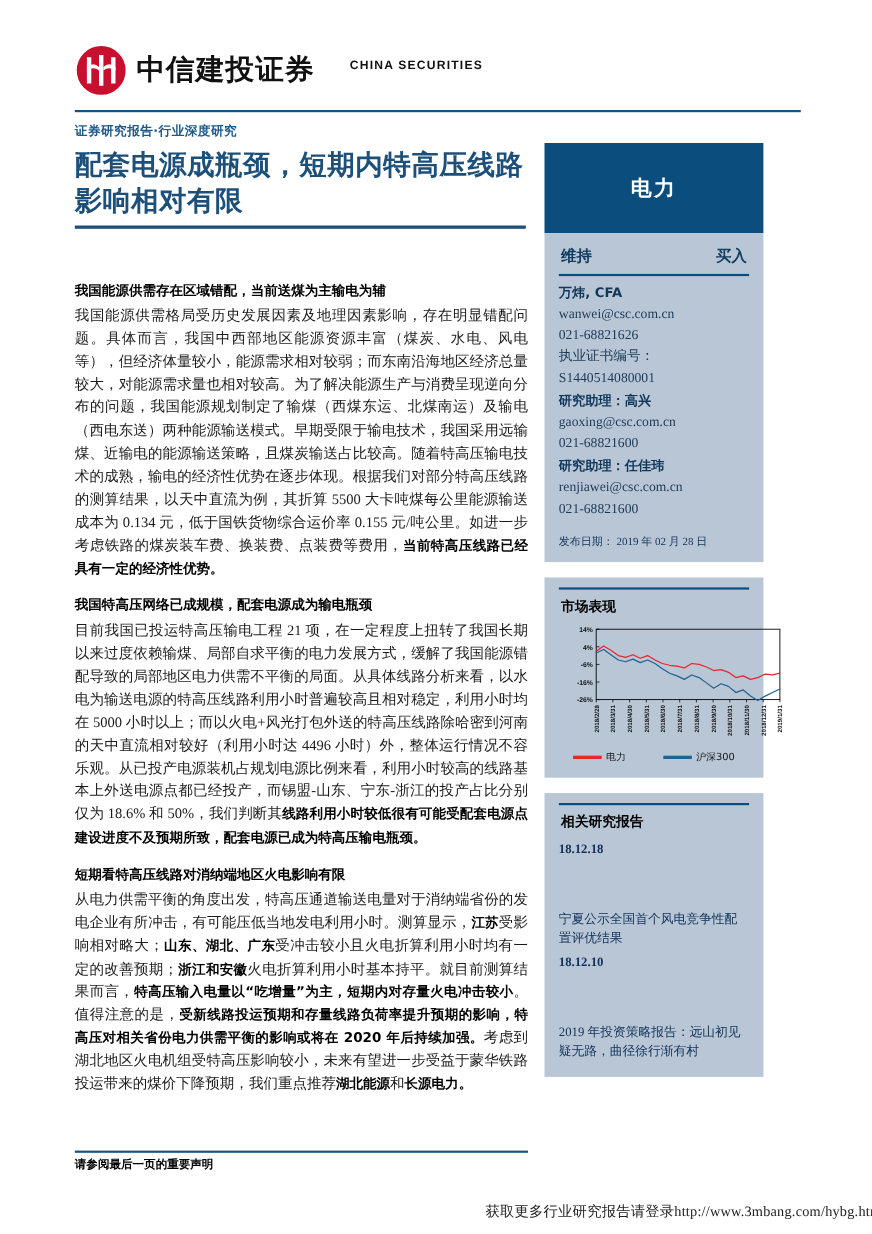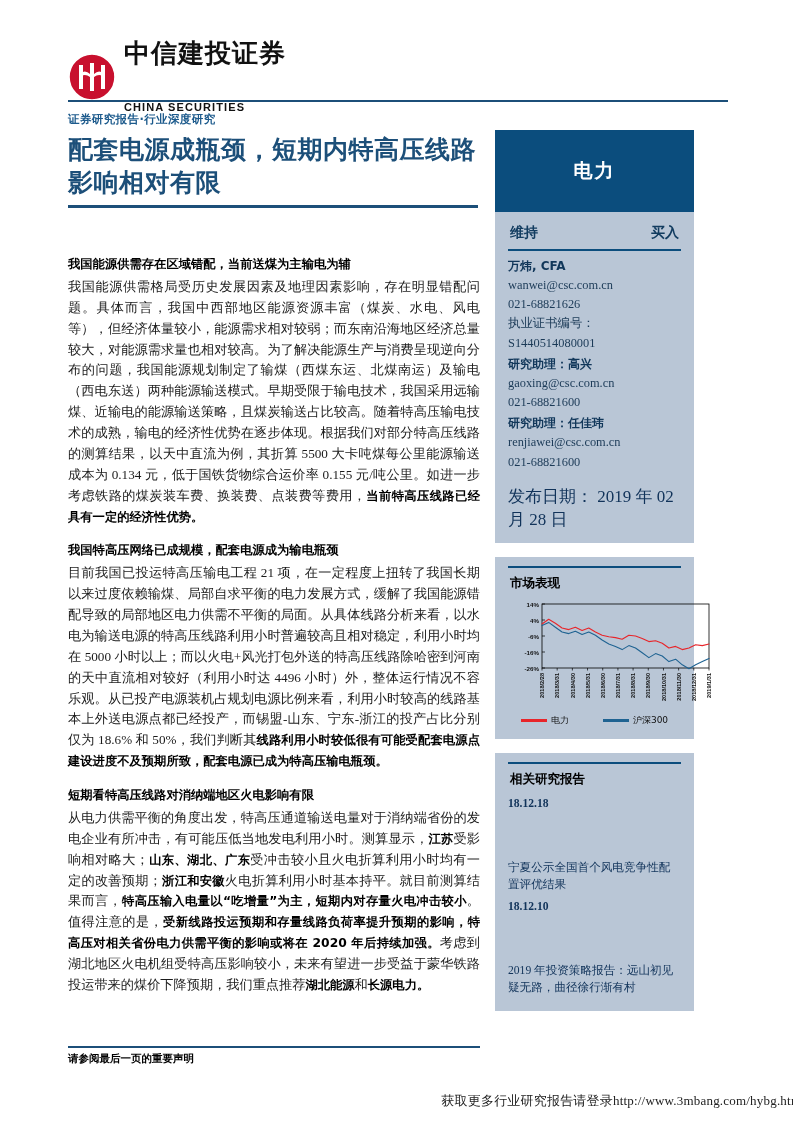--- a/index.html
+++ b/index.html
@@ -6,21 +6,21 @@
   body{
     width:793px;height:1122px;position:relative;overflow:hidden;
     font-family:"Liberation Serif", serif;
     color:#000;
   }
   .page{position:absolute;inset:0;}
 
   
   .logo-wrap{position:absolute;left:68px;top:40px;display:flex;align-items:center;gap:8px;}
   .logo-mark{width:48px;height:48px;position:relative;flex:0 0 auto;}
-  .logo-text{display:flex;flex-direction:column;justify-content:center;line-height:1;gap:32px;}
+  .logo-text{display:flex;flex-direction:row;justify-content:center;line-height:1;gap:32px;}
   .logo-cn{font-family:"DejaVu Sans", sans-serif;font-weight:bold;font-size:26px;color:#111;letter-spacing:1px;}
   .logo-en{font-family:"Liberation Sans", sans-serif;font-weight:bold;font-size:11px;color:#111;letter-spacing:1.1px;margin-top:4px;}
 
   .hr-main{position:absolute;left:68px;top:100px;width:660px;height:2px;background:#1c4f79;}
 
   
   .left{position:absolute;left:68px;top:112px;width:410px;}
   .kicker{font-family:"DejaVu Sans", sans-serif;font-size:11.5px;font-weight:bold;color:#1c5a8c;letter-spacing:.4px;margin-bottom:6px;}
   .title{font-family:"DejaVu Sans", sans-serif;font-size:25px;font-weight:bold;color:#1c4f79;line-height:1.32;letter-spacing:.5px;}
   .title-rule{width:410px;height:2.5px;background:#1c4f79;margin-top:6px;}
@@ -44,21 +44,21 @@
 
   .panel{background:#b9c6d6;padding:9px 13px 12px 13px;}
   .panel + .panel{margin-top:14px;}
 
   .rating-row{display:flex;justify-content:space-between;align-items:baseline;padding:3px 2px 7px 2px;}
   .rating-row span{font-family:"DejaVu Sans", sans-serif;font-size:14px;font-weight:bold;color:#123c60;}
   .panel-rule{height:2px;background:#0b4d7d;margin:0 0 7px 0;}
 
   .an-name{font-family:"DejaVu Sans", sans-serif;font-size:12px;font-weight:bold;color:#11375a;margin:3px 0 1px 0;}
   .an-line{font-size:12.4px;color:#1b3a57;line-height:1.55;}
-  .an-date{font-size:17px;color:#11335a;margin-top:13px;}
+  .an-date{font-size:10px;color:#11335a;margin-top:13px;}
 
   .panel-title{font-family:"DejaVu Sans", sans-serif;font-size:12.5px;font-weight:bold;color:#000;margin:2px 0 6px 2px;}
 
   
   .chart-box{background:#b9c6d6;height:118px;position:relative;}
   .chart-svg{display:block;}
   .legend{display:flex;justify-content:center;gap:34px;align-items:center;margin-top:-2px;}
   .lg{display:flex;align-items:center;gap:4px;}
   .lg i{display:block;width:26px;height:2.5px;}
   .lg span{font-family:"DejaVu Sans", sans-serif;font-size:9px;color:#111;}

